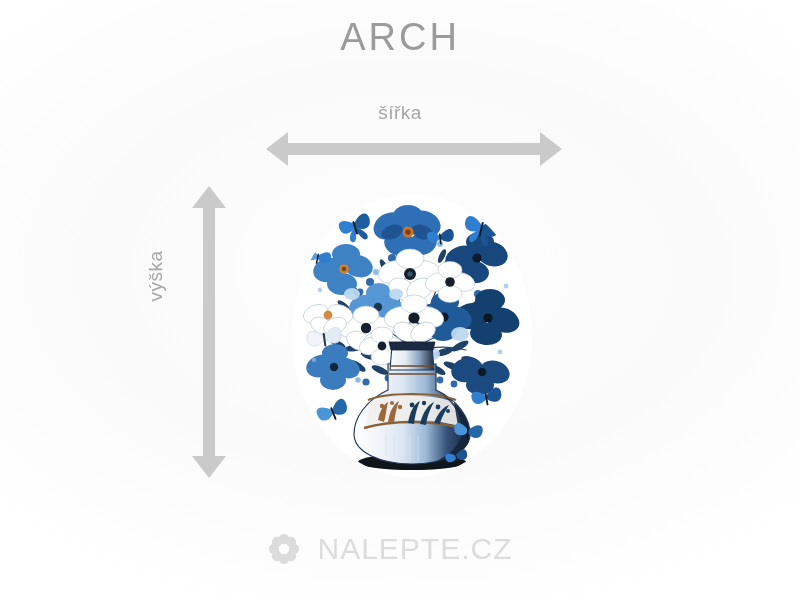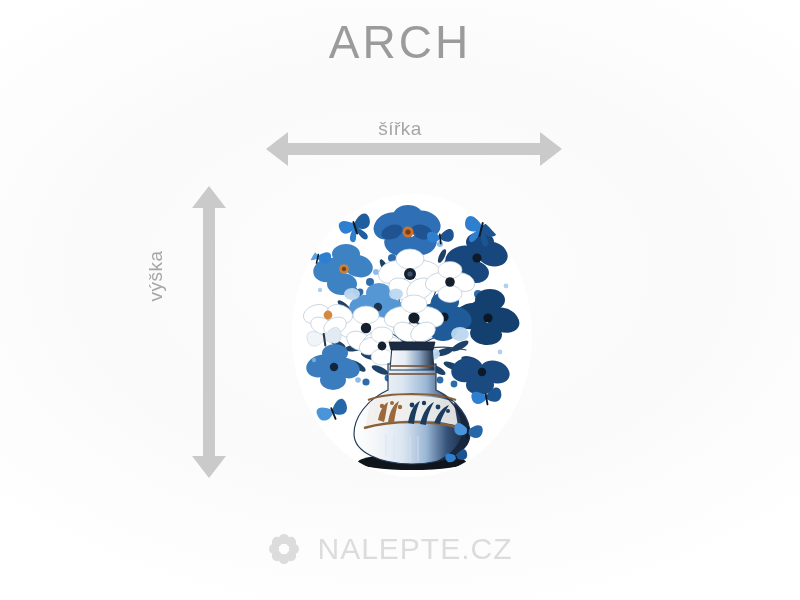--- a/index.html
+++ b/index.html
@@ -23,39 +23,38 @@
       #ffffff;
   }
 
   
   #page-title {
     position: absolute;
     top: 14px;
     left: 0;
     width: 800px;
     text-align: center;
-    font-size: 46px;
+    font-size: 38px;
     letter-spacing: 3px;
     font-weight: 400;
     color: #9b9b9b;
     line-height: 1.25;
     white-space: nowrap;
   }
 
   
   #width-label {
     position: absolute;
     top: 102px;
     left: 0;
     width: 800px;
     text-align: center;
     font-size: 19px;
     color: #a6a6a6;
     letter-spacing: 0.5px;
-    margin-top: 16px;
   }
   #width-arrow {
     position: absolute;
     left: 266px;
     top: 130px;
     width: 296px;
     height: 38px;
   }
 
   

